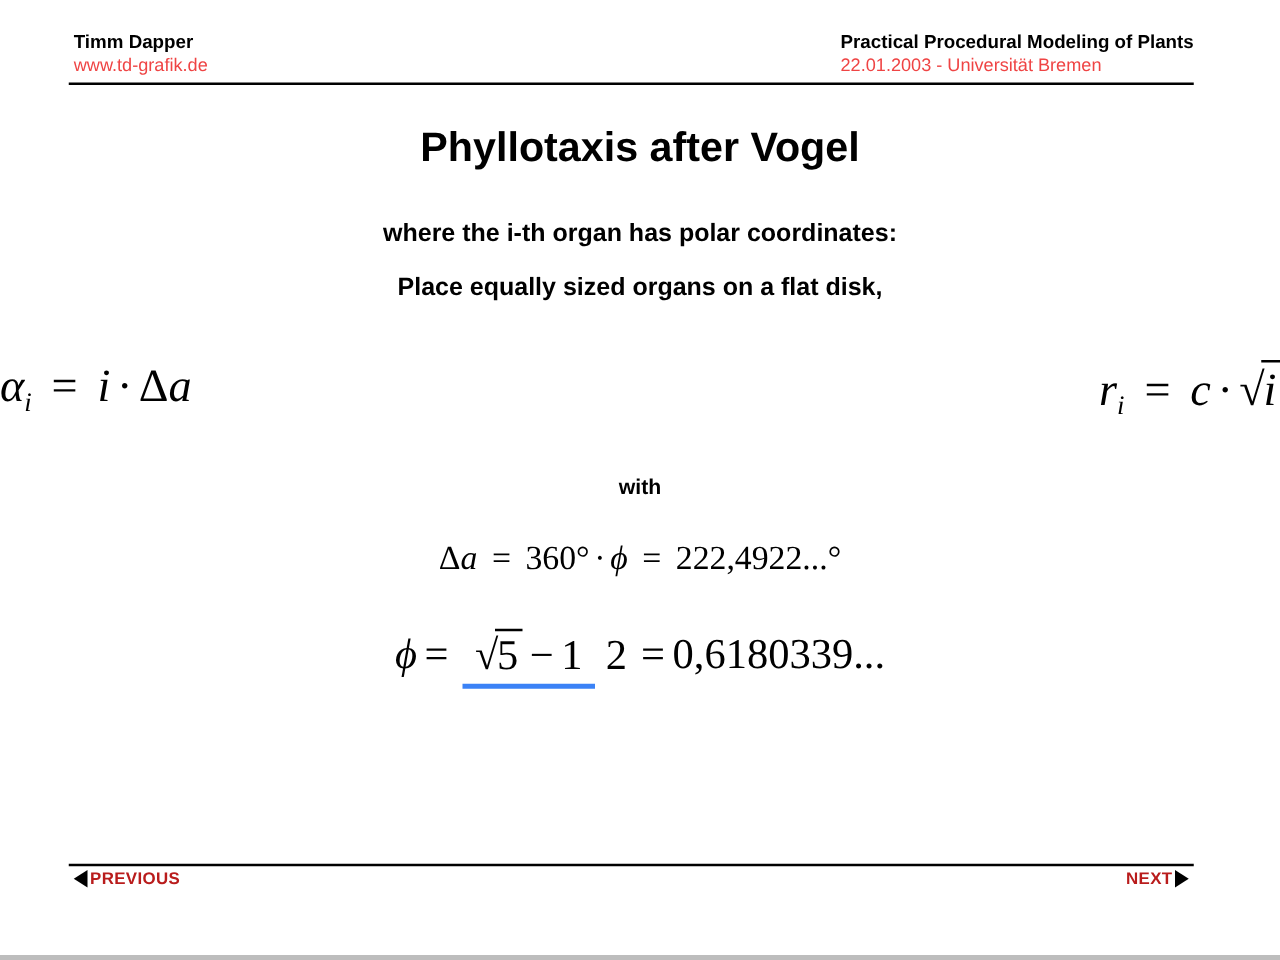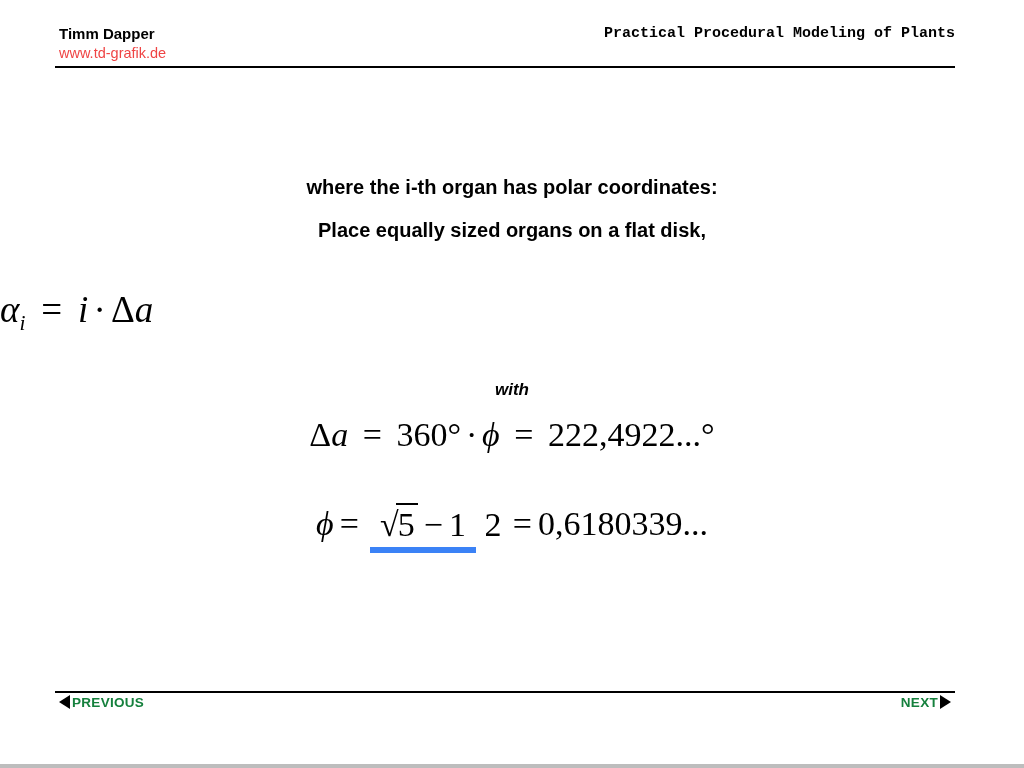--- a/index.html
+++ b/index.html
@@ -13,21 +13,21 @@
   }
   .page { position: absolute; inset: 0; }
 
   
   .header {
     position: absolute;
     left: 55px; right: 69px; top: 24px;
     display: flex; justify-content: space-between; align-items: flex-start;
   }
   .hdr-left  { text-align: left;  padding-left: 4px; }
-  .hdr-right { text-align: left; font-family: Liberation Mono, monospace; }
+  .hdr-right { text-align: left; }
   .hdr-line1 { font-weight: bold; font-size: 15px; line-height: 20px; }
   .hdr-line2 { font-weight: normal; font-size: 14.5px; line-height: 19px; color: #ef4444; }
 
   .rule {
     position: absolute; left: 55px; width: 900px; height: 0;
     border-top: 2px solid #000;
   }
   .rule-top { top: 66px; }
   .rule-bottom { top: 691px; }
 
@@ -53,55 +53,55 @@
   .mop { padding: 0 0.18em; font-style: normal; }
   .mdot { padding: 0 0.14em; font-style: normal; }
 
   .formula-row {
     position: absolute; left: 0; top: 288px; width: 100%;
     display: flex; justify-content: space-between; gap: 118px;
     font-size: 37px;
   }
   .with-label {
     position: absolute; left: 0; top: 380px; width: 100%;
-    text-align: center; font-size: 17px; font-weight: bold; font-style: italic;
+    text-align: center; font-size: 17px; font-weight: bold;
   }
   .formula-delta {
-    position: absolute; left: 0; top: 416px; width: 100%;
-    text-align: center; font-size: 34px;
+    position: absolute; left: 0; top: 431px; width: 100%;
+    text-align: center; font-size: 27px;
   }
   .formula-phi {
     position: absolute; left: 0; top: 503px; width: 100%;
     display: flex; justify-content: center; align-items: center;
     font-size: 34px;
   }
 
   .sqrt { display: inline-block; white-space: nowrap; }
   .sqrt .radicand {
     border-top: 2px solid #000;
     margin-left: -3px; padding: 1px 3px 0 2px;
     display: inline-block;
   }
   .frac {
     display: inline-block; text-align: center;
     vertical-align: middle; margin: 0 0.15em;
   }
-  .frac .num { padding: 0 10px 4px 10px; border-bottom: 6px solid #3b82f6; }
+  .frac .num { padding: 0 10px 4px 10px; border-bottom: 4px solid #3b82f6; }
   .frac .den { padding-top: 2px; }
 
   
   .footer {
     position: absolute; left: 55px; right: 69px; top: 695px;
     display: flex; justify-content: space-between; align-items: center;
   }
   .nav-btn {
-    display: inline-flex; align-items: flex-start; gap: 2px;
+    display: inline-flex; align-items: flex-end; gap: 2px;
     background: none; border: none; cursor: pointer;
     font-family: "Liberation Sans", sans-serif;
-    font-size: 13.5px; font-weight: bold; color: #15803d;
+    font-size: 13.5px; font-weight: bold; color: #b91c1c;
     padding: 0 4px; letter-spacing: 0.3px;
   }
   .tri { width: 0; height: 0; display: inline-block; }
   .tri-left  { border-top: 7px solid transparent; border-bottom: 7px solid transparent; border-right: 11px solid #000; }
   .tri-right { border-top: 7px solid transparent; border-bottom: 7px solid transparent; border-left: 11px solid #000; }
 
   .bottom-edge {
     position: absolute; left: 0; bottom: 0; width: 100%; height: 4px;
     background: #bdbdbd;
   }
@@ -111,35 +111,42 @@
 
 <div class="page">
 
   <div class="header">
     <div class="hdr-left">
       <div class="hdr-line1">Timm Dapper</div>
       <div class="hdr-line2">www.td-grafik.de</div>
     </div>
     <div class="hdr-right">
       <div class="hdr-line1">Practical Procedural Modeling of Plants</div>
+      <div class="hdr-line2">22.01.2003 - Universität Bremen</div>
     </div>
   </div>
   <div class="rule rule-top"></div>
 
+  <div class="title">Phyllotaxis after Vogel</div>
 
   <div class="intro">
     <div>where the i-th organ has polar coordinates:</div>
     <div>Place equally sized organs on a flat disk,</div>
   </div>
 
   <div class="formula-row math">
     <span>
       <span class="it">α</span><span class="msub">i</span>
       <span class="mop">=</span>
       <span class="it">i</span><span class="mdot">·</span><span class="up">Δ</span><span class="it">a</span>
+    </span>
+    <span>
+      <span class="it">r</span><span class="msub">i</span>
+      <span class="mop">=</span>
+      <span class="it">c</span><span class="mdot">·</span><span class="sqrt"><span class="up">√</span><span class="radicand it">i</span></span>
     </span>
   </div>
 
   <div class="with-label">with</div>
 
   <div class="formula-delta math">
     <span class="up">Δ</span><span class="it">a</span>
     <span class="mop">=</span>
     <span class="up">360°</span><span class="mdot">·</span><span class="it">ϕ</span>
     <span class="mop">=</span>

